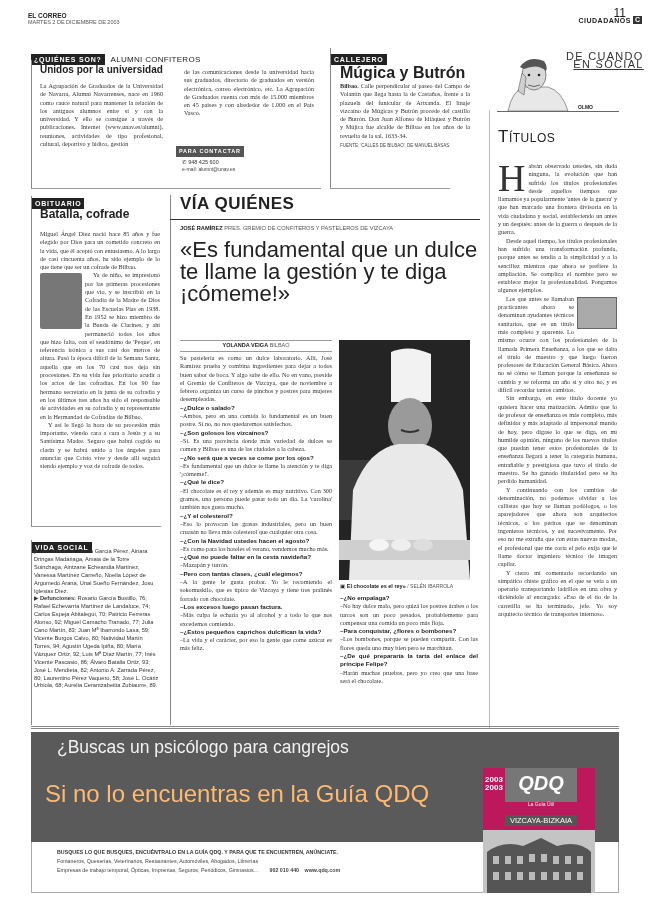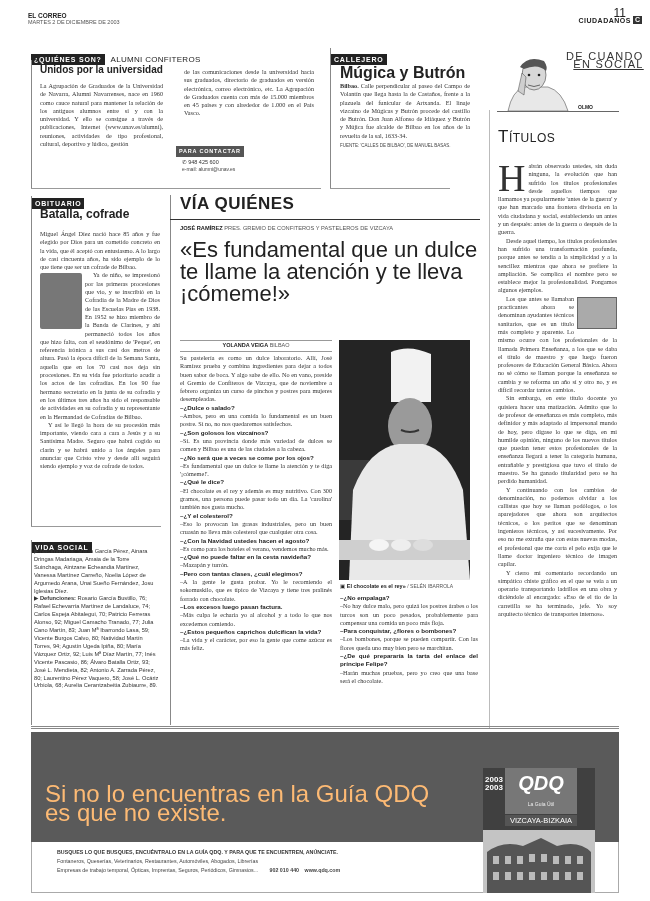--- a/index.html
+++ b/index.html
@@ -101,21 +101,21 @@
   <div><span>▶ </span><b>Nacimientos:</b><span> Sheila García Pérez, Ainara Dringas Madariaga, Amaia de la Torre Suinchaga, Aintzane Echeandia Martínez, Vanessa Martínez Carreño, Noelia López de Argumedo Arana, Unai Sueño Fernández, Josu Iglesias Díez.</span></div>
   <div><span>▶ </span><b>Defunciones:</b><span> Rosario García Bustillo, 76; Rafael Echevarría Martínez de Landaluce, 74; Carlos Espeja Abitalegui, 70; Patricio Ferreras Alonso, 92; Miguel Camacho Tranado, 77; Julia Cano Martín, 83; Juan Mª Ibarrondo Lasa, 59; Vicente Burgos Calvo, 80; Natividad Martín Torres, 94; Agustín Ugeda Ipiña, 80; María Vázquez Ortiz, 92; Luis Mª Díaz Martín, 77; Inés Vicente Pascasio, 86; Álvaro Batalla Ortiz, 93; José L. Mendieta, 82; Antonio A. Zarrada Pérez, 80; Laurentino Pérez Vaquero, 58; José L. Ocáriz Urbiola, 68; Aurelia Cerantzabeitia Zubiaurre, 89.</span></div>
 </div>
 
 <div class="vrule" style="left:170px;top:195px;height:530px"></div>
 <div class="abs hd" style="left:180px;top:194px;font-size:17px;letter-spacing:.5px">VÍA QUIÉNES</div>
 <div class="hrule" style="left:170px;top:219px;width:310px;background:#333"></div>
 <div class="abs sans" style="left:180px;top:225px;font-size:5.7px;white-space:nowrap">
   <b>JOSÉ RAMÍREZ</b> <span style="color:#555">PRES. GREMIO DE CONFITEROS Y PASTELEROS DE VIZCAYA</span>
 </div>
-<div class="abs serif" style="left:180px;top:239px;width:300px;font-size:22px;line-height:22px;color:#222">«Es fundamental que un dulce te llame la atención y te lleva ¡cómeme!»</div>
+<div class="abs serif" style="left:180px;top:239px;width:300px;font-size:22px;line-height:22px;color:#222">«Es fundamental que un dulce te llame la gestión y te diga ¡cómeme!»</div>
 <div class="hrule" style="left:180px;top:340px;width:152px"></div>
 <div class="abs sans" style="left:180px;top:342px;width:152px;text-align:center;font-size:5.5px">
   <b>YOLANDA VEIGA</b> <span style="color:#555">BILBAO</span>
 </div>
 <div class="hrule" style="left:180px;top:351px;width:152px"></div>
 
 <div class="abs body-text" style="left:180px;top:354px;width:152px">
   <p class="noi">Su pastelería es como un dulce laboratorio. Allí, José Ramírez prueba y combina ingredientes para dejar a todos buen sabor de boca. Y algo sabe de ello. No en vano, preside el Gremio de Confiteros de Vizcaya, que de noviembre a febrero organiza un curso de pinchos y postres para mujeres desempleadas.</p>
   <div class="q">–¿Dulce o salado?</div>
     <p class="noi">–Ambos, pero en una comida lo fundamental es un buen postre. Si no, no nos quedaremos satisfechos.</p>
@@ -162,42 +162,42 @@
   <div class="q">–Para conquistar, ¿flores o bombones?</div>
     <p class="noi">–Los bombones, porque se pueden compartir. Con las flores queda uno muy bien pero se marchitan.</p>
   <div class="q">–¿De qué prepararía la tarta del enlace del príncipe Felipe?</div>
     <p class="noi">–Harán muchas pruebas, pero yo creo que una base será el chocolate.</p>
 </div>
 
 <div class="hrule" style="left:31px;top:726px;width:588px;background:#888"></div>
 <div class="hrule" style="left:31px;top:728px;width:588px;background:#888"></div>
 <div class="abs" style="left:31px;top:732px;width:588px;height:110px;background:#5a5a5a">
   <div class="sans" style="position:absolute;left:26px;top:6px;color:#f2f2f2;font-size:17.5px;line-height:19px">
+    <div>¿Buscas un psicólogo para cangrejos</div>
   </div>
   <div class="sans" style="position:absolute;left:14px;top:52px;color:#fdba74;font-size:24px;line-height:19px">
     <div>Si no lo encuentras en la Guía QDQ</div>
-    <div>es que no existe.</div>
   </div>
 </div>
 <div class="abs" style="left:31px;top:842px;width:588px;height:51px;border-bottom:1px solid #aaa;border-left:1px solid #aaa;border-right:1px solid #aaa">
   <div class="sans" style="position:absolute;left:25px;top:7px;font-size:5.3px;font-weight:bold;white-space:nowrap;color:#333">BUSQUES LO QUE BUSQUES, ENCUÉNTRALO EN LA GUÍA QDQ. Y PARA QUE TE ENCUENTREN, ANÚNCIATE.</div>
   <div class="sans" style="position:absolute;left:25px;top:16px;font-size:5.3px;white-space:nowrap;color:#444">Fontaneros, Queserías, Veterinarios, Restaurantes, Automóviles, Abogados, Librerías</div>
   <div class="sans" style="position:absolute;left:25px;top:25px;font-size:5.3px;white-space:nowrap;color:#444">
     <span>Empresas de trabajo temporal, Ópticas, Imprentas, Seguros, Periódicos, Gimnasios...</span>
     <b style="margin-left:10px">902 010 440</b>
     <b style="margin-left:4px">www.qdq.com</b>
   </div>
 </div>
 
-<div class="abs" style="left:483px;top:768px;width:112px;height:125px;background:#404040;overflow:hidden">
+<div class="abs" style="left:483px;top:768px;width:112px;height:125px;background:#be185d;overflow:hidden">
   <div class="serif" style="position:absolute;left:2px;top:8px;width:18px;color:#fff;font-size:8px;font-weight:bold;line-height:8px;text-align:center">
     <div>2003</div>
     <div>2003</div>
   </div>
-  <div style="position:absolute;left:22px;top:0;width:72px;height:46px;background:#777">
+  <div style="position:absolute;left:22px;top:0;width:72px;height:34px;background:#777">
     <div class="serif" style="position:absolute;left:0;top:4px;width:72px;text-align:center;color:#fff;font-size:20px;font-weight:bold;font-style:italic">QDQ</div>
     <div class="serif" style="position:absolute;left:0;top:33px;width:72px;text-align:center;color:#eee;font-size:5px">La Guía Útil</div>
   </div>
   <div class="serif" style="position:absolute;left:22px;top:47px;width:72px;text-align:center;color:#fff;background:#555;font-size:7.5px;line-height:11px">VIZCAYA-BIZKAIA</div>
   <div style="position:absolute;left:0;top:62px;width:112px;height:63px;background:#bbb">
     <svg width="112" height="63" viewBox="0 0 112 63">
       <rect width="112" height="63" fill="#c4c4c4"></rect>
       <path d="M4 63 L4 22 Q20 10 40 16 L58 8 L74 16 Q96 10 108 22 L108 63 Z" fill="#555"></path>
       <g fill="#bbb">
         <rect x="10" y="26" width="6" height="8"></rect>

